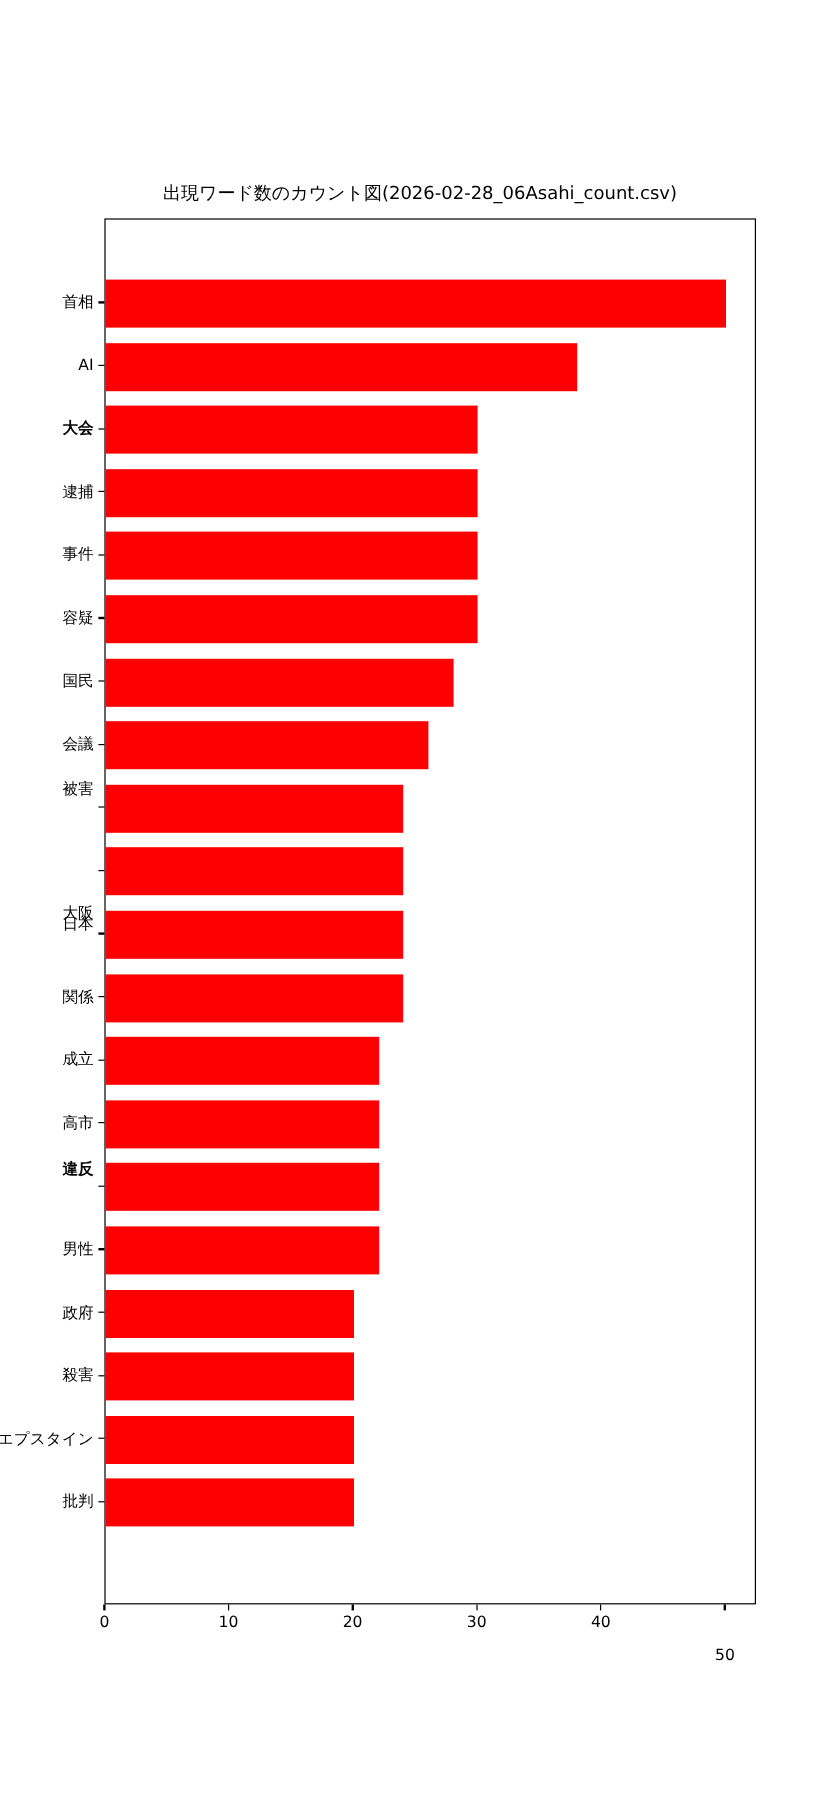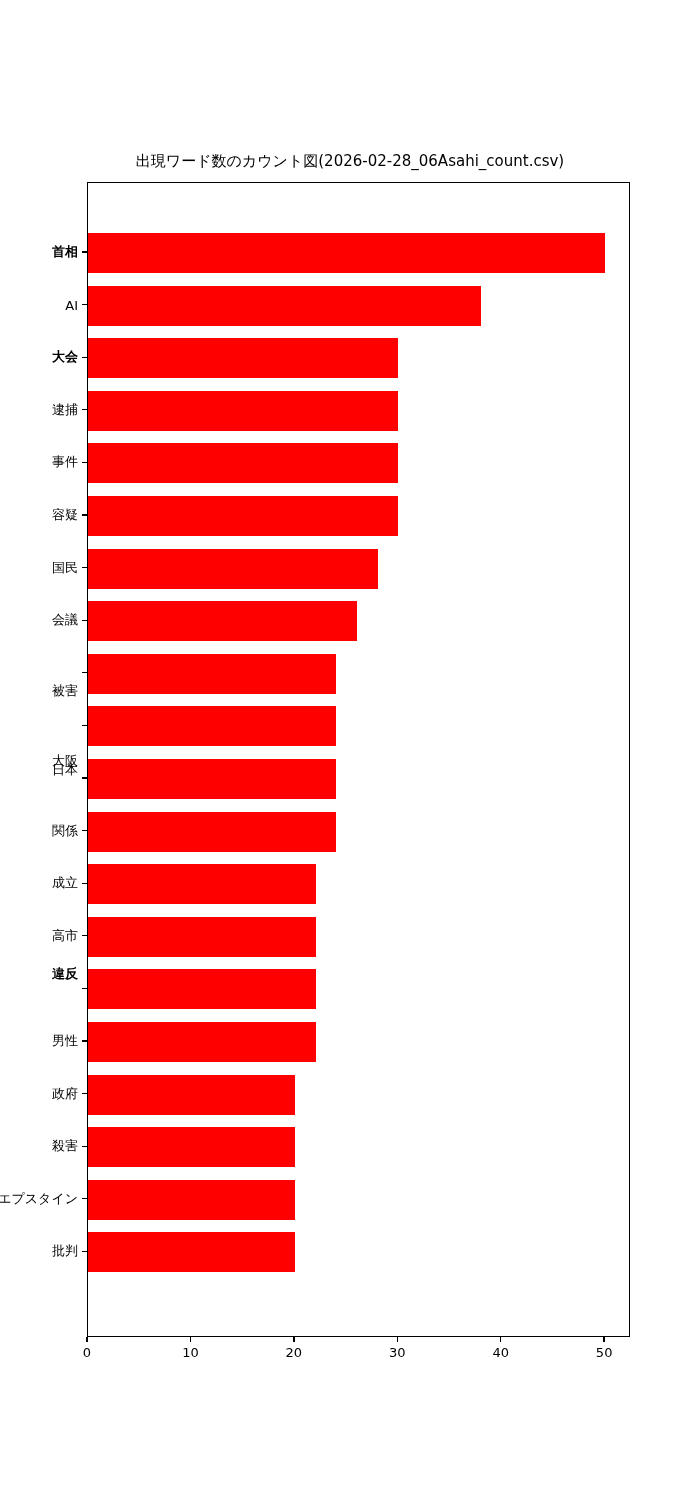--- a/index.html
+++ b/index.html
@@ -133,37 +133,37 @@
         <div class="bar" title="男性: 22" style="left: 0px; top: 839px; width: 227.543px;"></div>
         <div class="bar" title="政府: 20" style="left: 0px; top: 891.6px; width: 206.857px;"></div>
         <div class="bar" title="殺害: 20" style="left: 0px; top: 944.2px; width: 206.857px;"></div>
         <div class="bar" title="エプスタイン: 20" style="left: 0px; top: 996.8px; width: 206.857px;"></div>
         <div class="bar" title="批判: 20" style="left: 0px; top: 1049.4px; width: 206.857px;"></div>
       </div>
   </div>
 
   <div id="y-axis">
       <div class="ytick-mark" style="top: 69.35px;"></div>
-      <div class="ytick-label" style="top: 70px; font-weight: bold;">首相</div>
+      <div class="ytick-label" style="top: 70px;">首相</div>
       <div class="ytick-mark" style="top: 121.95px;"></div>
       <div class="ytick-label" style="top: 122.6px; text-align: center;">AI</div>
       <div class="ytick-mark" style="top: 174.55px;"></div>
       <div class="ytick-label" style="top: 175.2px; font-weight: bold;">大会</div>
       <div class="ytick-mark" style="top: 227.15px;"></div>
       <div class="ytick-label" style="top: 227.8px;">逮捕</div>
       <div class="ytick-mark" style="top: 279.75px;"></div>
       <div class="ytick-label" style="top: 280.4px;">事件</div>
       <div class="ytick-mark" style="top: 332.35px;"></div>
       <div class="ytick-label" style="top: 333px;">容疑</div>
       <div class="ytick-mark" style="top: 384.95px;"></div>
       <div class="ytick-label" style="top: 385.6px;">国民</div>
       <div class="ytick-mark" style="top: 437.55px;"></div>
       <div class="ytick-label" style="top: 438.2px;">会議</div>
       <div class="ytick-mark" style="top: 490.15px;"></div>
-      <div class="ytick-label" style="top: 509px;">被害</div>
+      <div class="ytick-label" style="top: 476px;">被害</div>
       <div class="ytick-mark" style="top: 542.75px;"></div>
       <div class="ytick-label" style="top: 543.4px; margin-top: 36px;">大阪</div>
       <div class="ytick-mark" style="top: 595.35px;"></div>
       <div class="ytick-label" style="top: 588px;">日本</div>
       <div class="ytick-mark" style="top: 647.95px;"></div>
       <div class="ytick-label" style="top: 648.6px;">関係</div>
       <div class="ytick-mark" style="top: 700.55px;"></div>
       <div class="ytick-label" style="top: 701.2px;">成立</div>
       <div class="ytick-mark" style="top: 753.15px;"></div>
       <div class="ytick-label" style="top: 753.8px;">高市</div>
@@ -186,17 +186,17 @@
       <div class="xtick-label" style="left: 0px;">0</div>
       <div class="xtick-mark" style="left: 102.779px;"></div>
       <div class="xtick-label" style="left: 103.429px;">10</div>
       <div class="xtick-mark" style="left: 206.207px;"></div>
       <div class="xtick-label" style="left: 206.857px;">20</div>
       <div class="xtick-mark" style="left: 309.636px;"></div>
       <div class="xtick-label" style="left: 310.286px;">30</div>
       <div class="xtick-mark" style="left: 413.064px;"></div>
       <div class="xtick-label" style="left: 413.714px;">40</div>
       <div class="xtick-mark" style="left: 516.493px;"></div>
-      <div class="xtick-label" style="left: 517.143px;">50</div>
+      <div class="xtick-label" style="left: 517.143px; margin-top: 27px;">50</div>
     </div>
 
 
 </div>
 
 </body></html>

